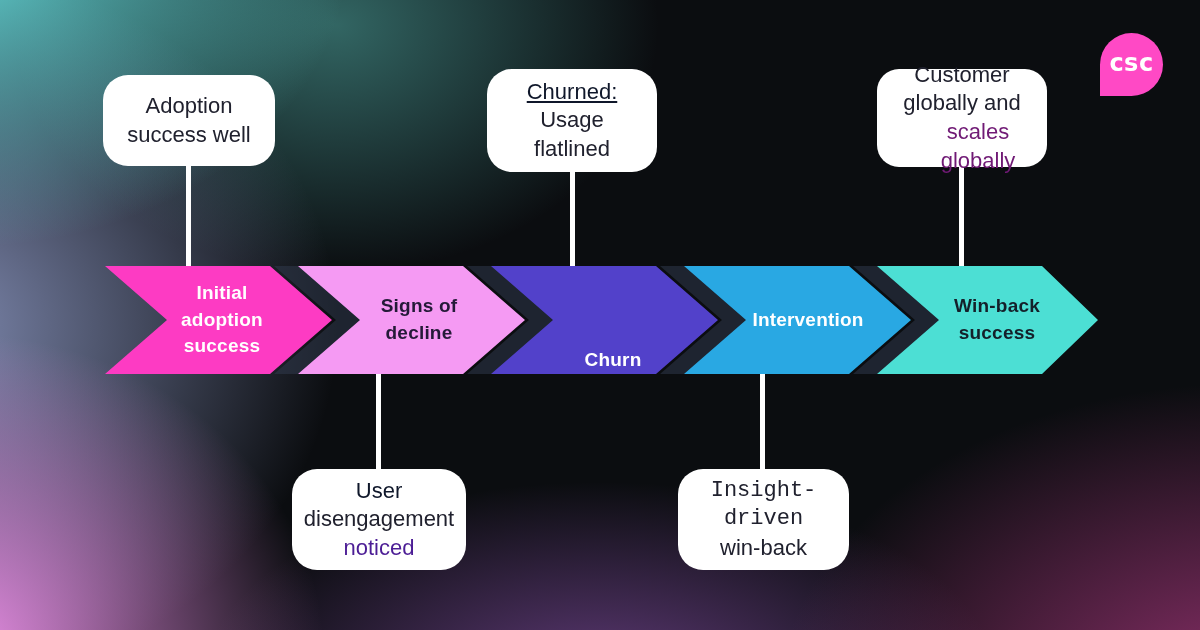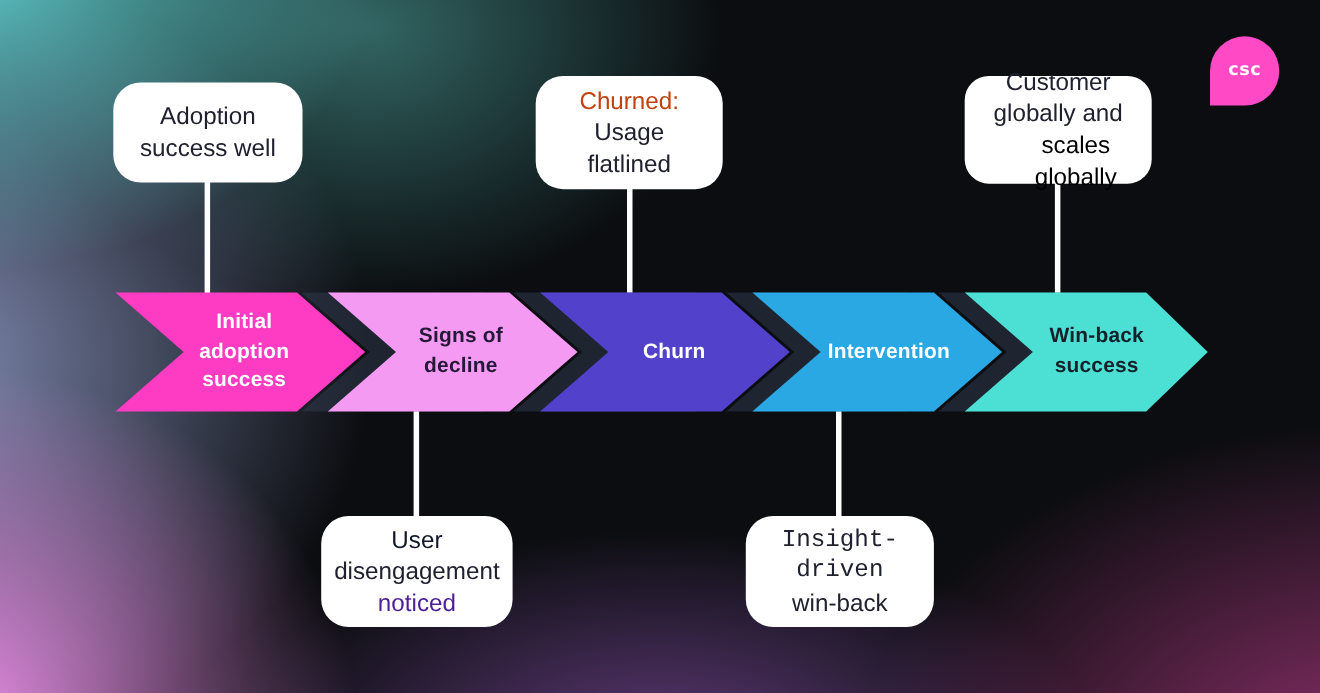--- a/index.html
+++ b/index.html
@@ -20,21 +20,21 @@
   }
 
   .logo {
     position: absolute; left: 1100px; top: 33px;
     width: 63px; height: 63px;
     border-radius: 50% 50% 50% 0;
     display: flex; align-items: center; justify-content: center;
   }
   .logo-text {
     font-family: "DejaVu Sans", sans-serif;
-    font-weight: bold; font-size: 16px; letter-spacing: 0.5px;
+    font-weight: bold; font-size: 24px; letter-spacing: 0.5px;
     position: relative; top: -2px;
   }
 
   .connector { position: absolute; width: 5px; }
   .connector-1 { left: 186px; top: 160px; height: 110px; }
   .connector-2 { left: 376px; top: 370px; height: 104px; }
   .connector-3 { left: 570px; top: 166px; height: 104px; }
   .connector-4 { left: 760px; top: 370px; height: 104px; }
   .connector-5 { left: 959px; top: 162px; height: 108px; }
 
@@ -82,34 +82,34 @@
     <span style="color: rgb(32, 33, 46);">success well</span>
   </div>
 
   <div class="callout callout-2" style="background-color: rgb(255, 255, 255);">
     <span style="color: #0f172a;">User</span>
     <span style="color: rgb(32, 33, 46);">disengagement</span>
     <span style="color: #4c1d95;">noticed</span>
   </div>
 
   <div class="callout callout-3" style="background-color: rgb(255, 255, 255);">
-    <span style="color: #c2410c;">Churned:</span>
+    <span style="color: #0f172a; text-decoration: underline;">Churned:</span>
     <span style="color: rgb(32, 33, 46);">Usage</span>
     <span style="color: rgb(32, 33, 46);">flatlined</span>
   </div>
 
   <div class="callout callout-4" style="background-color: rgb(255, 255, 255);">
     <span style="color: rgb(32, 33, 46); font-family: Liberation Mono, monospace;">Insight-driven</span>
     <span style="color: rgb(32, 33, 46);">win-back</span>
   </div>
 
   <div class="callout callout-5" style="background-color: rgb(255, 255, 255); border-radius: 22px;">
     <span style="color: rgb(32, 33, 46);">Customer</span>
     <span style="color: rgb(32, 33, 46);">globally and</span>
-    <span style="color: #000000; margin-left: 32px;">scales globally</span>
+    <span style="color: #701a75; margin-left: 32px;">scales globally</span>
   </div>
 
   <svg class="band" width="1200" height="630" viewBox="0 0 1200 630" xmlns="http://www.w3.org/2000/svg">
 
     <polygon points="274,266 439,266 501,320 439,374 274,374 336,320" fill="rgba(50,60,80,0.5)"></polygon>
     <polygon points="467,266 632,266 694,320 632,374 467,374 529,320" fill="rgba(50,60,80,0.5)"></polygon>
     <polygon points="660,266 825,266 887,320 825,374 660,374 722,320" fill="rgba(50,60,80,0.5)"></polygon>
     <polygon points="853,266 1018,266 1080,320 1018,374 853,374 915,320" fill="rgba(50,60,80,0.5)"></polygon>
 
     <polygon points="105,266 270,266 332,320 270,374 105,374 167,320" fill="#fd3bc3"></polygon>
@@ -121,21 +121,21 @@
 
   <div class="stage-label label-1" style="color: rgb(255, 255, 255);">
     <span>Initial</span>
     <span>adoption</span>
     <span>success</span>
   </div>
   <div class="stage-label label-2" style="color: rgb(36, 26, 56);">
     <span>Signs of</span>
     <span>decline</span>
   </div>
-  <div class="stage-label label-3" style="color: rgb(255, 255, 255);">
+  <div class="stage-label label-3" style="color: rgb(255, 255, 255); justify-content: flex-end;">
     <span>Churn</span>
   </div>
   <div class="stage-label label-4" style="color: rgb(255, 255, 255);">
     <span>Intervention</span>
   </div>
   <div class="stage-label label-5" style="color: rgb(20, 32, 42);">
     <span>Win-back</span>
     <span>success</span>
   </div>
 

